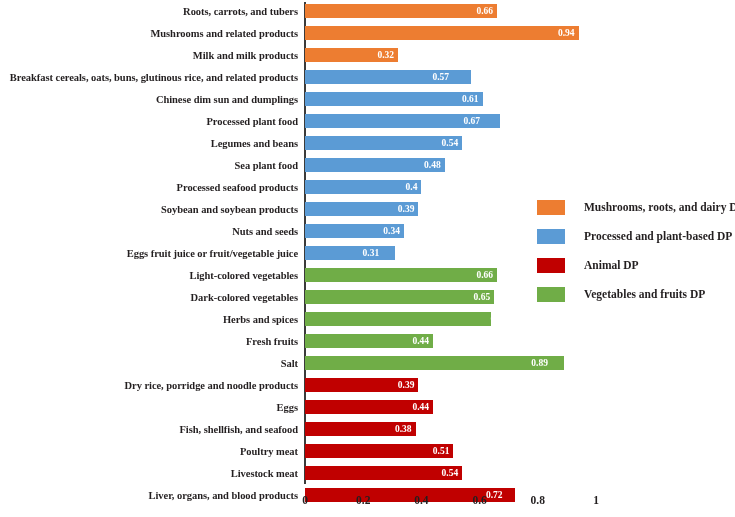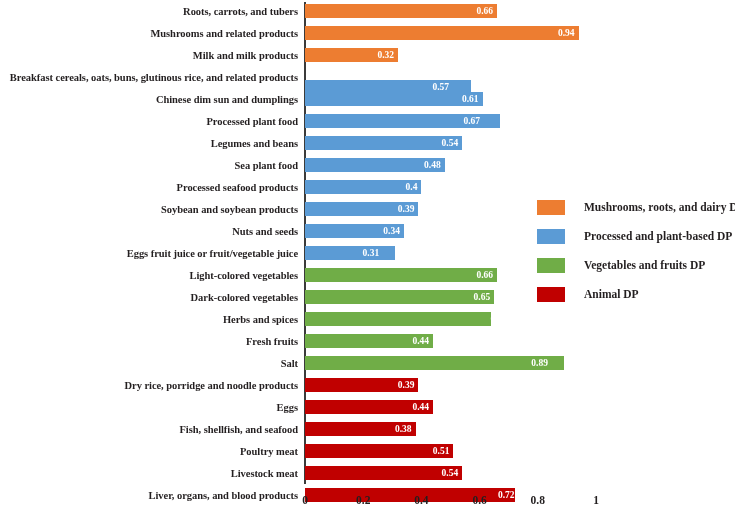--- a/index.html
+++ b/index.html
@@ -159,21 +159,21 @@
         </div>
         <div class="bar-row">
           <div class="cat-label">Milk and milk products</div>
           <div class="bar-track" style="width: 93.12px;">
             <div class="bar" style="width: 93.12px; background: rgb(237, 125, 49);"></div>
             <div class="bar-value" style="right: 4px;">0.32</div>
           </div>
         </div>
         <div class="bar-row">
           <div class="cat-label">Breakfast cereals, oats, buns, glutinous rice, and related products</div>
-          <div class="bar-track" style="width: 148px; margin-top: 10px;">
+          <div class="bar-track" style="width: 148px;">
             <div class="bar" style="width: 165.87px; background: rgb(91, 155, 213);"></div>
             <div class="bar-value" style="right: 4px;">0.57</div>
           </div>
         </div>
         <div class="bar-row">
           <div class="cat-label">Chinese dim sun and dumplings</div>
           <div class="bar-track" style="width: 177.51px;">
             <div class="bar" style="width: 177.51px; background: rgb(91, 155, 213);"></div>
             <div class="bar-value" style="right: 4px;">0.61</div>
           </div>
@@ -294,21 +294,21 @@
           <div class="cat-label">Livestock meat</div>
           <div class="bar-track" style="width: 157.14px;">
             <div class="bar" style="width: 157.14px; background: rgb(192, 0, 0);"></div>
             <div class="bar-value" style="right: 4px;">0.54</div>
           </div>
         </div>
         <div class="bar-row">
           <div class="cat-label">Liver, organs, and blood products</div>
           <div class="bar-track" style="width: 209.52px;">
             <div class="bar" style="width: 209.52px; background: rgb(192, 0, 0);"></div>
-            <div class="bar-value" style="right: 0;">0.72</div>
+            <div class="bar-value" style="right: 12px;">0.72</div>
           </div>
         </div>
       </div>
   </div>
 
   <div class="x-axis" id="x-axis">
       <div class="x-tick" style="left: 305px;">0</div>
       <div class="x-tick" style="left: 363.2px;">0.2</div>
       <div class="x-tick" style="left: 421.4px;">0.4</div>
       <div class="x-tick" style="left: 479.6px;">0.6</div>
@@ -319,22 +319,22 @@
   <div class="legend" id="legend">
       <div class="legend-item">
         <span class="legend-swatch" style="background: rgb(237, 125, 49);"></span>
         <span class="legend-label">Mushrooms, roots, and dairy DP</span>
       </div>
       <div class="legend-item">
         <span class="legend-swatch" style="background: rgb(91, 155, 213);"></span>
         <span class="legend-label">Processed and plant-based DP</span>
       </div>
       <div class="legend-item">
+        <span class="legend-swatch" style="background: rgb(192, 0, 0);"></span>
+        <span class="legend-label">Animal DP</span>
+      </div>
+      <div class="legend-item">
         <span class="legend-swatch" style="background: rgb(112, 173, 71);"></span>
         <span class="legend-label">Vegetables and fruits DP</span>
       </div>
-      <div class="legend-item">
-        <span class="legend-swatch" style="background: rgb(192, 0, 0);"></span>
-        <span class="legend-label">Animal DP</span>
-      </div>
     </div>
 
 </div>
 
 </body></html>

